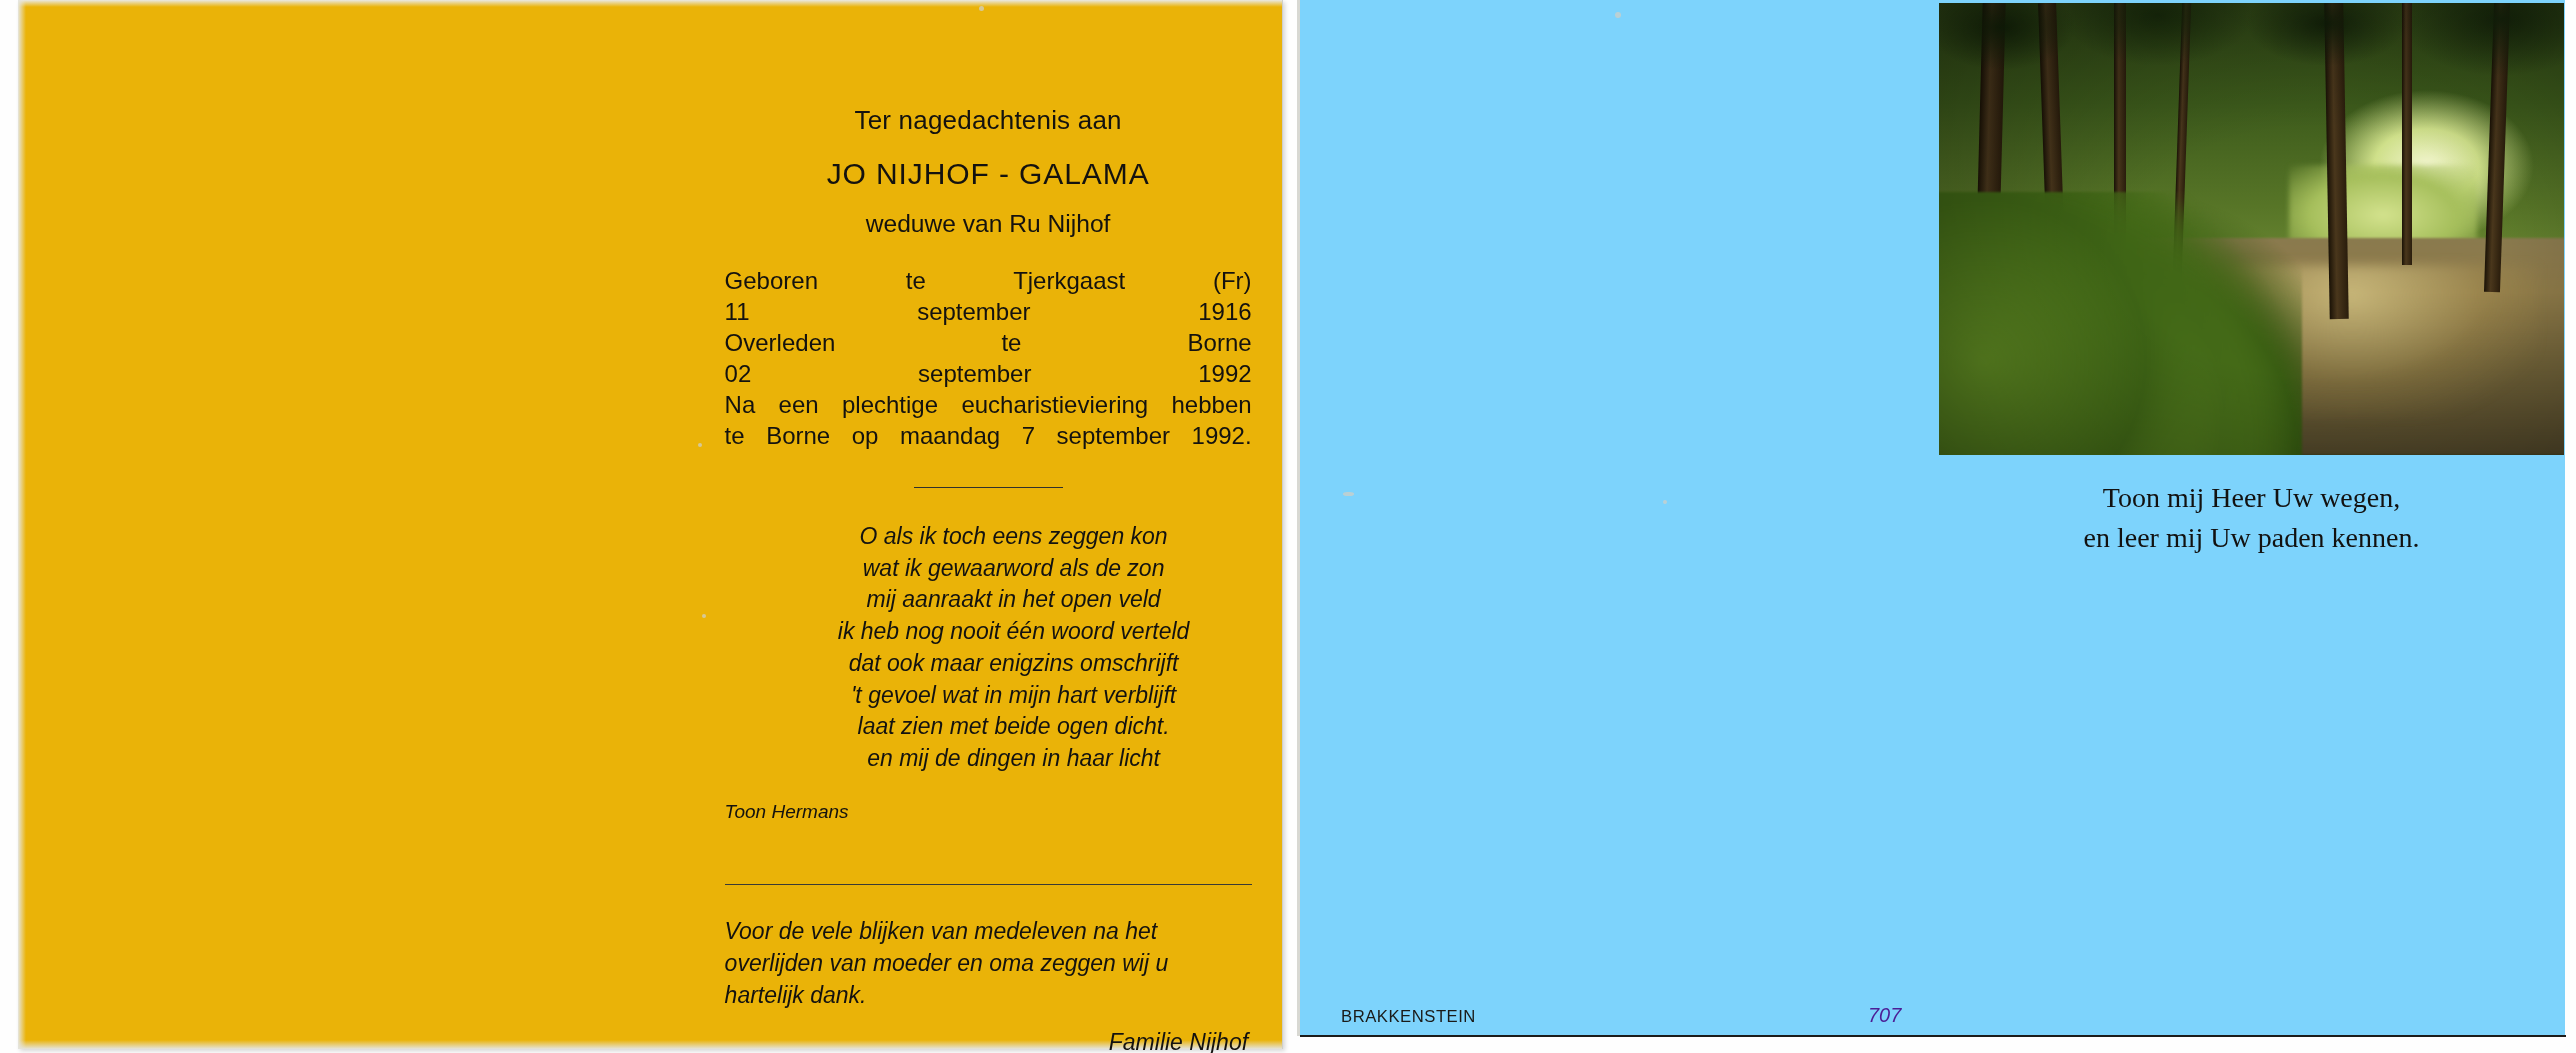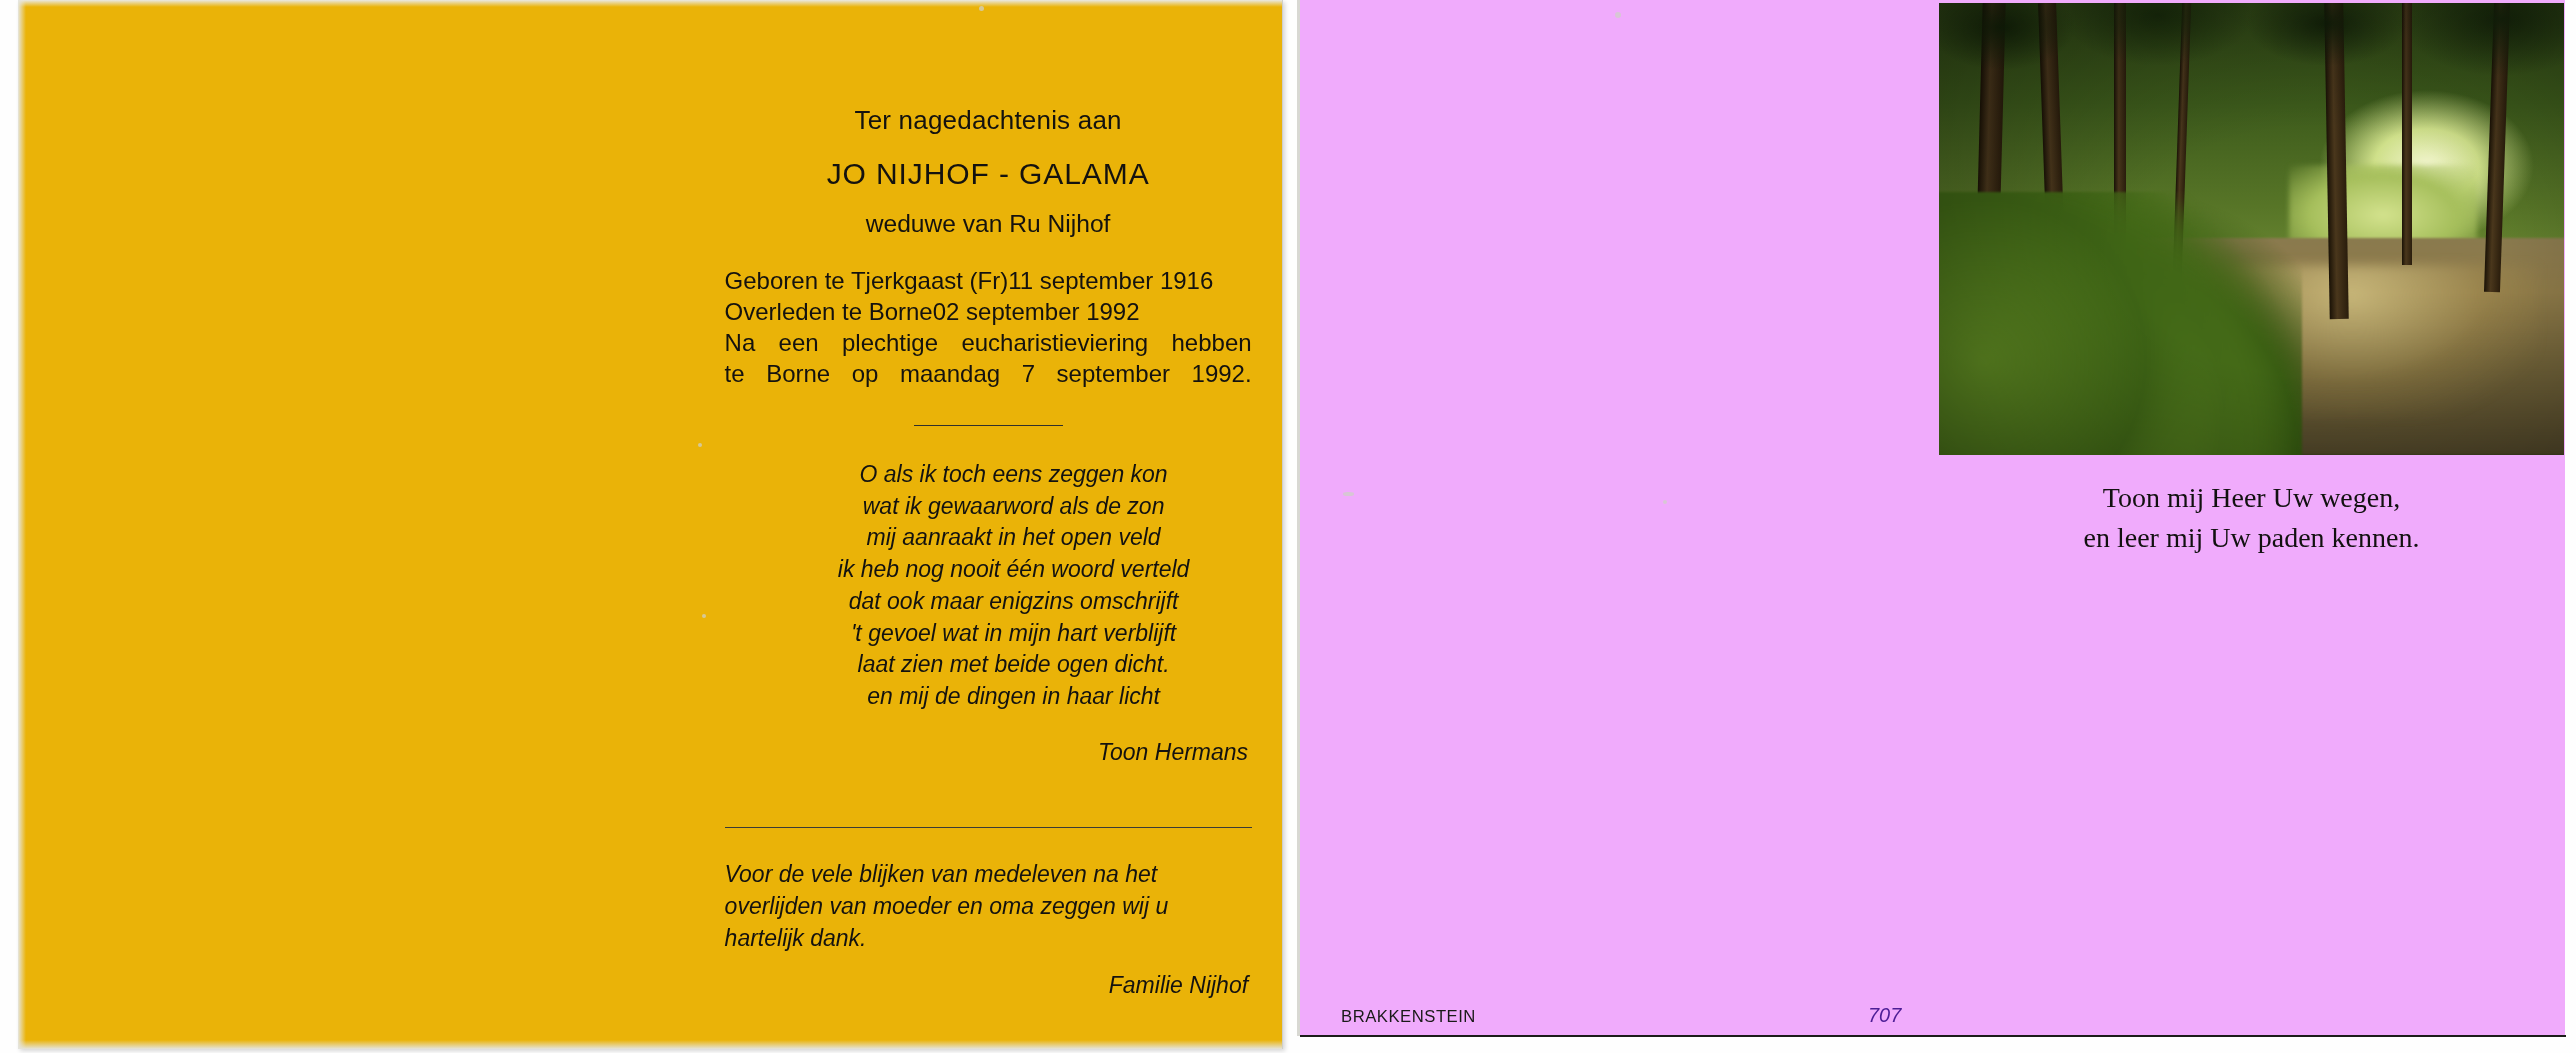--- a/index.html
+++ b/index.html
@@ -73,21 +73,23 @@
 
   .facts {
     font-size: 24px;
     line-height: 1.29;
     text-align: justify;
     text-align-last: justify;
     white-space: normal;
   }
   .facts .row {
     display: flex;
+    justify-content: space-between;
     width: 100%;
+    flex-direction: column;
   }
   .facts .row span { white-space: nowrap; }
   .facts p {
     margin: 0;
     text-align: justify;
     text-align-last: justify;
   }
   .facts p.last {
     text-align-last: justify;
   }
@@ -104,22 +106,22 @@
     font-size: 23px;
     line-height: 1.38;
     padding-left: 51px;
     color: #131210;
     text-align: center;
   }
   .poem div { white-space: nowrap; }
 
   .poem-author {
     font-style: italic;
-    font-size: 23px;
-    text-align: right;
+    font-size: 19px;
+    text-align: left;
     margin-top: 26px;
     padding-right: 3.5px;
   }
 
   .rule-long {
     width: 100%;
     height: 0.9px;
     background: #3a3a36;
     margin: 61px 0 30px 0;
   }
@@ -138,21 +140,21 @@
     padding-right: 3.5px;
   }
 
   
   .right-card {
     position: absolute;
     left: 1297px;
     top: 0px;
     width: 1268px;
     height: 1036px;
-    background: #f0abfc;
+    background: #7dd3fc;
   }
   .right-card .fold {
     position: absolute;
     left: 0; top: 0; bottom: 0; width: 2.6px;
     background: #d8d8d2;
   }
   .photo {
     position: absolute;
     left: 642px;
     top: 2.6px;

